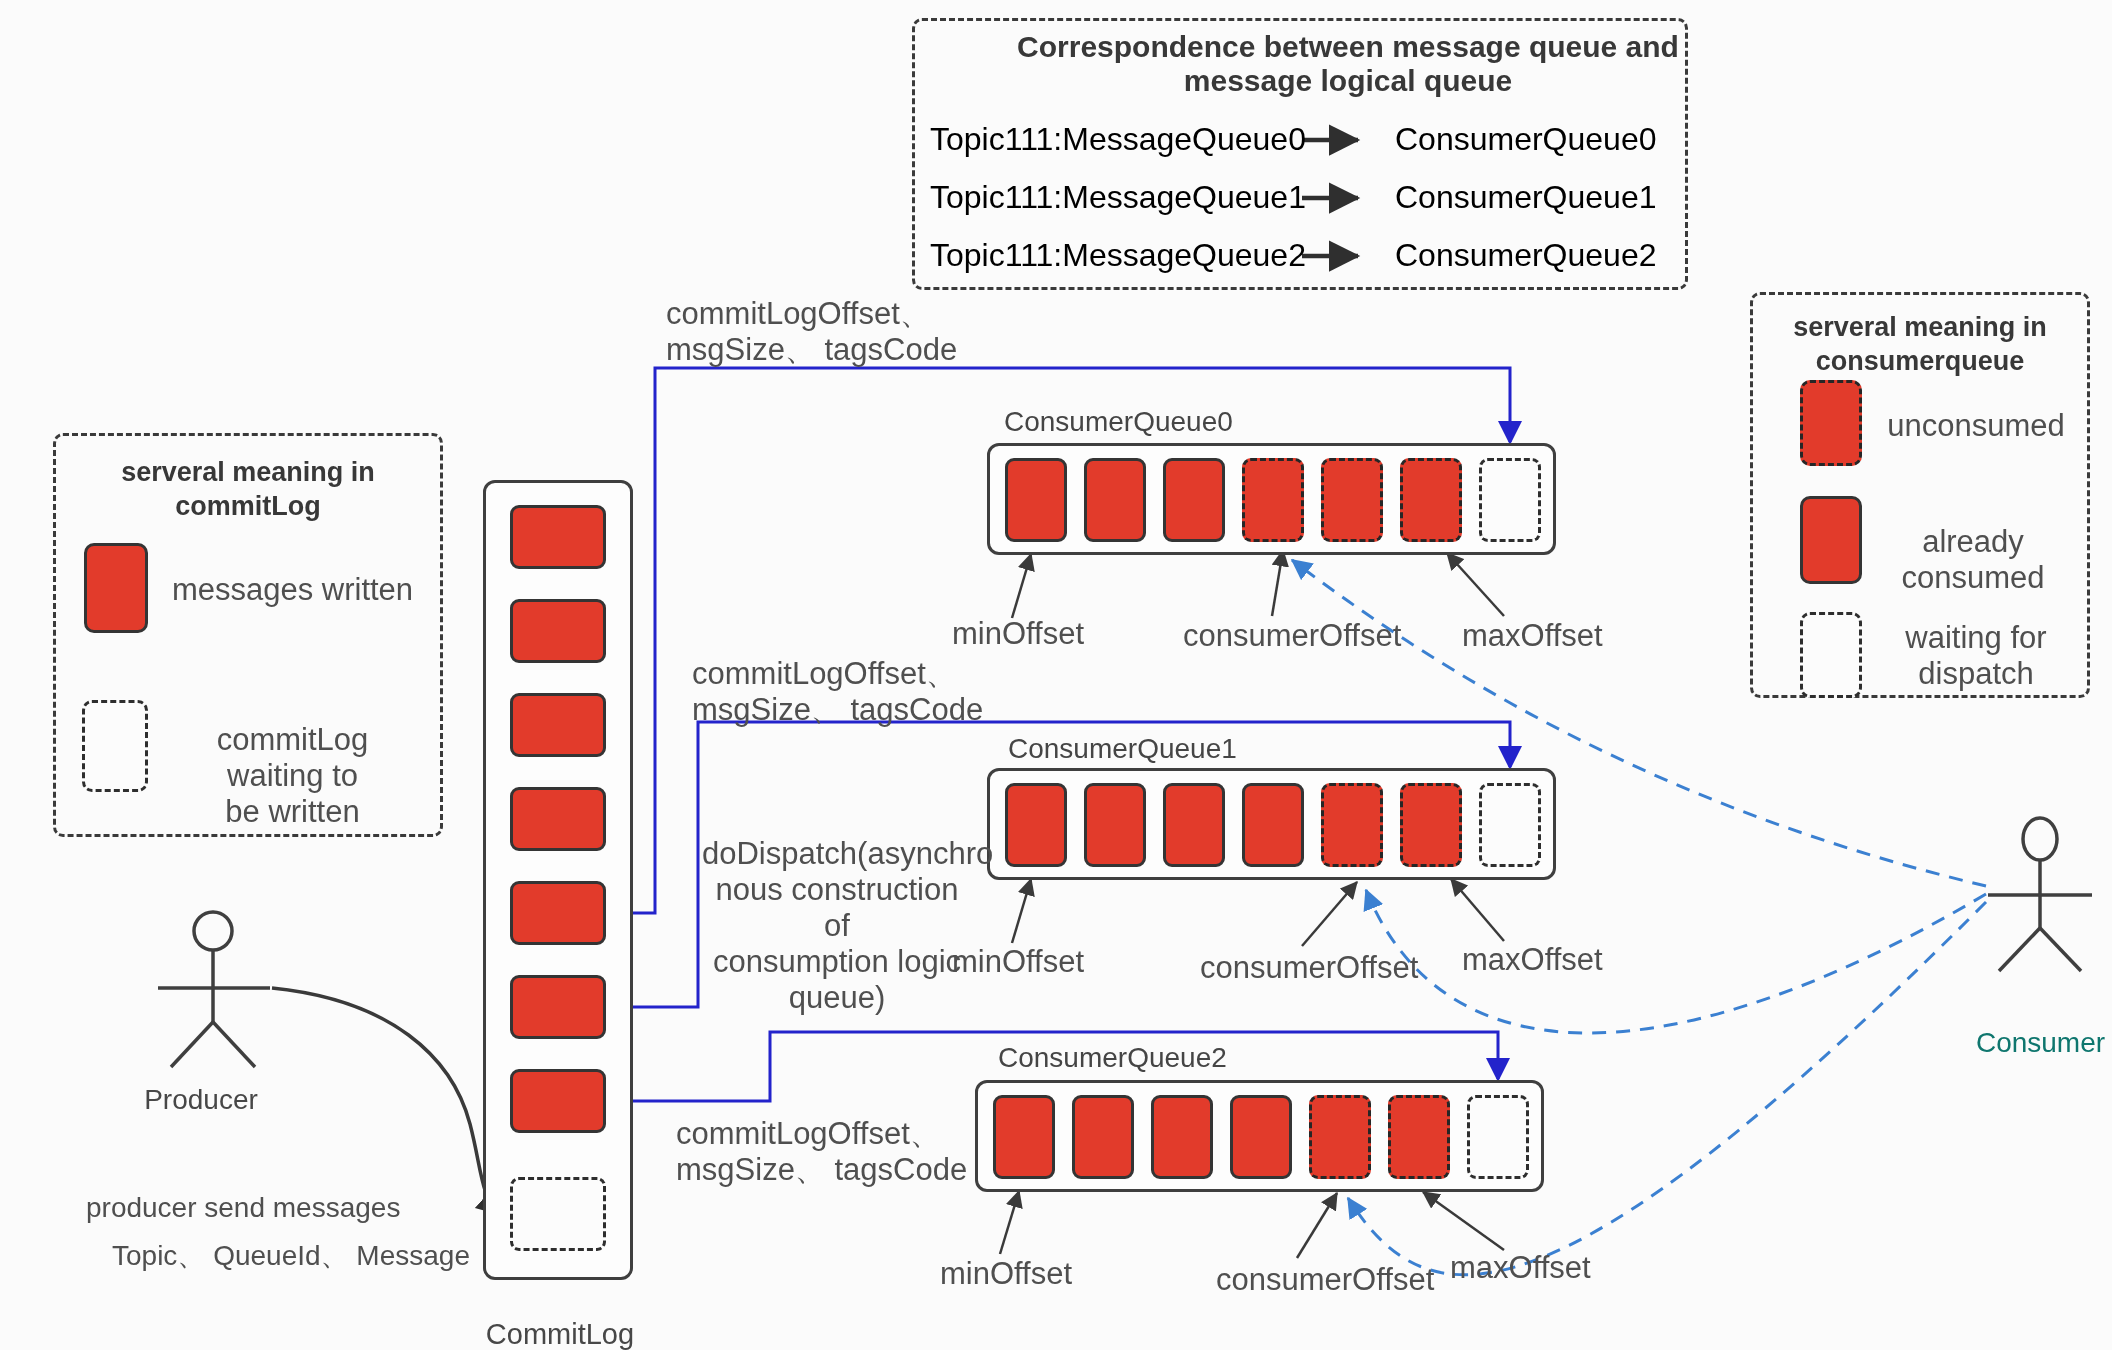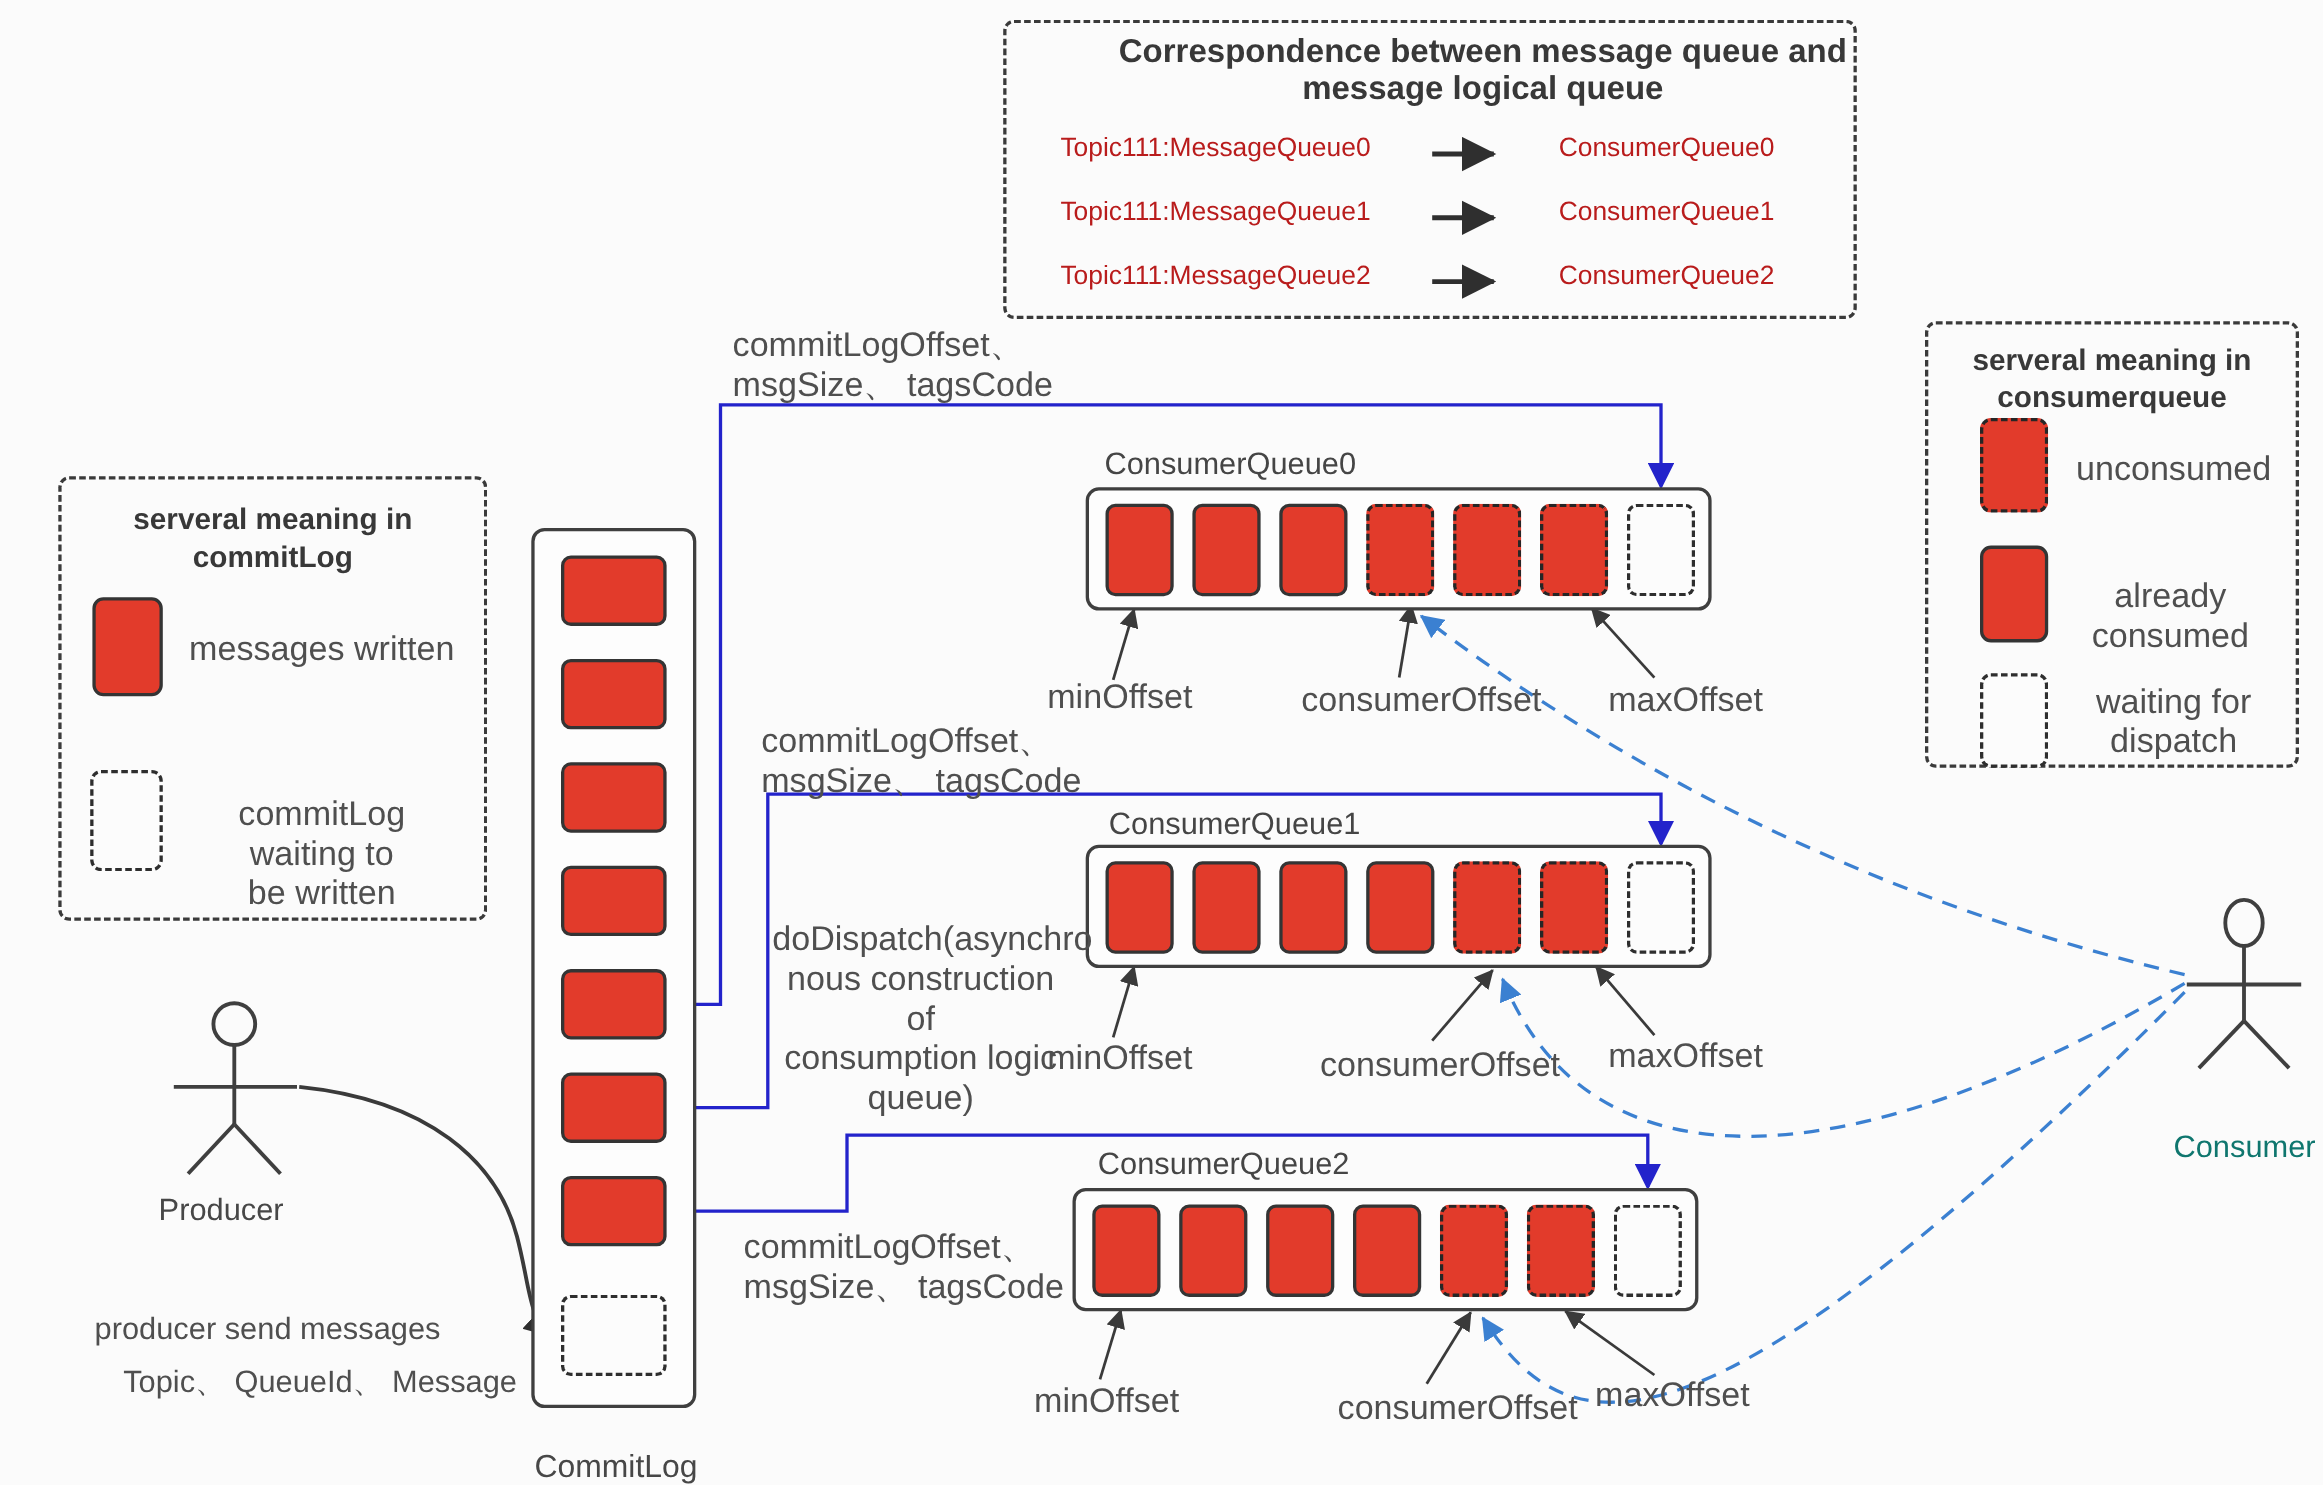--- a/index.html
+++ b/index.html
@@ -37,21 +37,21 @@
 
   .sw{position:absolute;border-radius:10px}
   .sw.written,.sw.consumed{background:var(--red);border:3px solid #343434}
   .sw.unconsumed{background:var(--red);border:3px dashed #262626}
   .sw.waiting{background:#fcfcfc;border:3px dashed #2e2e2e}
 
   .t27{font-size:31px;line-height:36px}
   .t28{font-size:28px;line-height:36px}
   .t29{font-size:29px;line-height:37px}
 
-  .corr-row{font-size:24px;color:#b91c1c}
+  .corr-row{font-size:32px;color:#000000}
 </style>
 </head>
 <body>
 
 <div id="stage">
 
   <svg id="connectors" viewBox="0 0 2112 1350">
     <defs>
       <marker id="mArrB" orient="auto" refX="7" refY="4" markerWidth="8" markerHeight="8">
         <path d="M0 0 L8 4 L0 8 Z" fill="#2323cb"></path>

